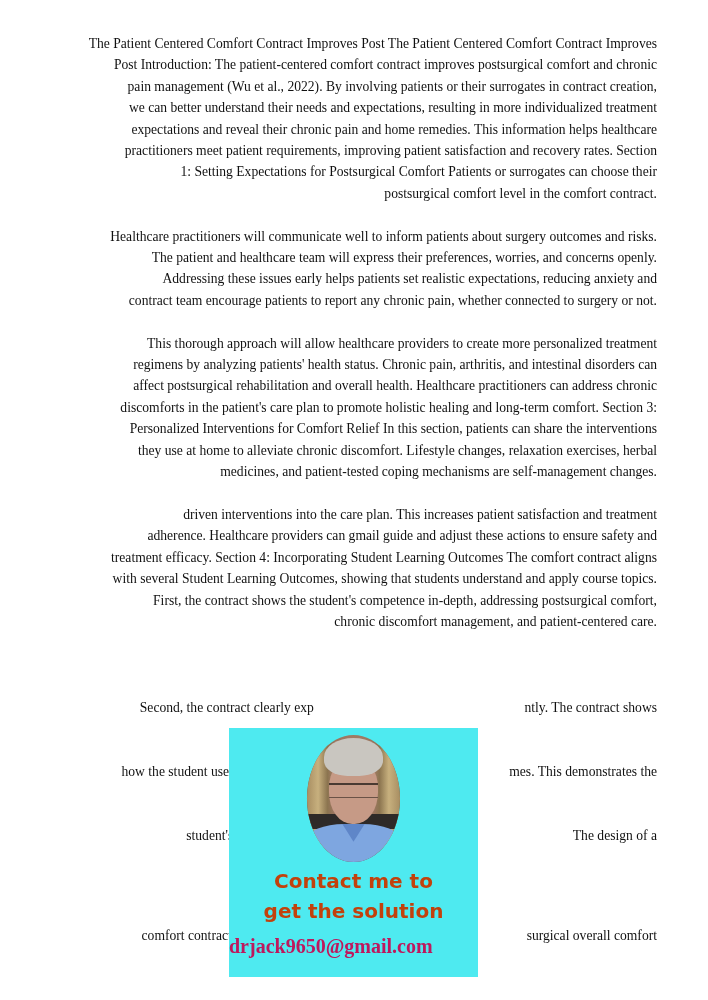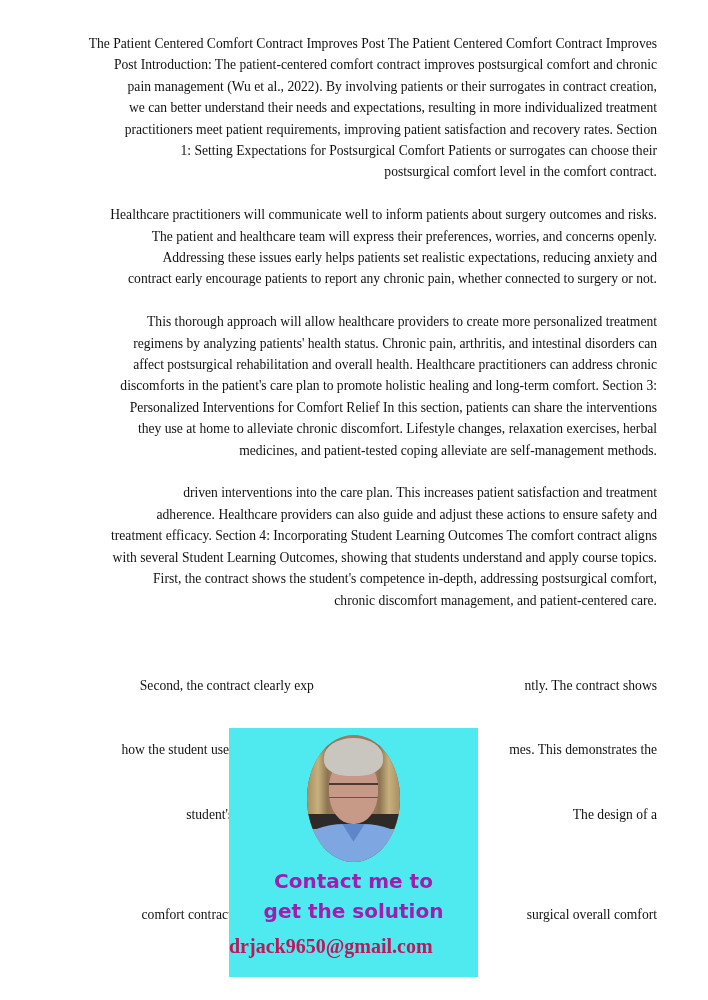--- a/index.html
+++ b/index.html
@@ -48,61 +48,62 @@
       border-radius: 40% 40% 0 0;
     }
     .portrait .collar {
       position: absolute; left: 38%; top: 70%; width: 24%; height: 14%;
       background: #5f86c8;
       clip-path: polygon(0 0, 50% 100%, 100% 0);
     }
     .cta {
       position: absolute; left: 0; width: 100%; text-align: center;
       font-family: "DejaVu Sans", "Liberation Sans", sans-serif;
-      font-weight: bold; color: #a21caf; font-size: 20px; line-height: 30px;
+      font-weight: bold; color: #c2410c; font-size: 20px; line-height: 30px;
     }
     .cta1 { top: 138px; }
     .cta2 { top: 168px; }
     .email {
       position: absolute; left: 0; top: 204px; width: 100%; text-align: left;
       font-family: "Liberation Serif", "DejaVu Serif", serif;
       font-weight: bold; font-size: 20px; line-height: 28px; color: #be185d;
     }
   </style>
 </head>
 <body>
 
 <div class="page">
   <p class="para">
     <span class="line">The Patient Centered Comfort Contract Improves Post The Patient Centered Comfort Contract Improves</span>
     <span class="line">Post Introduction: The patient-centered comfort contract improves postsurgical comfort and chronic</span>
     <span class="line">pain management (Wu et al., 2022). By involving patients or their surrogates in contract creation,</span>
     <span class="line">we can better understand their needs and expectations, resulting in more individualized treatment</span>
+    <span class="line">expectations and reveal their chronic pain and home remedies. This information helps healthcare</span>
     <span class="line">practitioners meet patient requirements, improving patient satisfaction and recovery rates. Section</span>
     <span class="line">1: Setting Expectations for Postsurgical Comfort Patients or surrogates can choose their</span>
     <span class="line">postsurgical comfort level in the comfort contract.</span>
   </p>
   <p class="para">
     <span class="line">Healthcare practitioners will communicate well to inform patients about surgery outcomes and risks.</span>
     <span class="line">The patient and healthcare team will express their preferences, worries, and concerns openly.</span>
     <span class="line">Addressing these issues early helps patients set realistic expectations, reducing anxiety and</span>
-    <span class="line">contract early encourage patients to report any chronic pain, whether connected to surgery or not.</span>
+    <span class="line">contract team encourage patients to report any chronic pain, whether connected to surgery or not.</span>
   </p>
   <p class="para">
     <span class="line">This thorough approach will allow healthcare providers to create more personalized treatment</span>
     <span class="line">regimens by analyzing patients' health status. Chronic pain, arthritis, and intestinal disorders can</span>
     <span class="line">affect postsurgical rehabilitation and overall health. Healthcare practitioners can address chronic</span>
     <span class="line">discomforts in the patient's care plan to promote holistic healing and long-term comfort. Section 3:</span>
     <span class="line">Personalized Interventions for Comfort Relief In this section, patients can share the interventions</span>
     <span class="line">they use at home to alleviate chronic discomfort. Lifestyle changes, relaxation exercises, herbal</span>
-    <span class="line">medicines, and patient-tested coping alleviate are self-management methods.</span>
+    <span class="line">medicines, and patient-tested coping mechanisms are self-management changes.</span>
   </p>
   <p class="para">
     <span class="line">driven interventions into the care plan. This increases patient satisfaction and treatment</span>
-    <span class="line">adherence. Healthcare providers can also guide and adjust these actions to ensure safety and</span>
+    <span class="line">adherence. Healthcare providers can gmail guide and adjust these actions to ensure safety and</span>
     <span class="line">treatment efficacy. Section 4: Incorporating Student Learning Outcomes The comfort contract aligns</span>
     <span class="line">with several Student Learning Outcomes, showing that students understand and apply course topics.</span>
     <span class="line">First, the contract shows the student's competence in-depth, addressing postsurgical comfort,</span>
     <span class="line">chronic discomfort management, and patient-centered care.</span>
   </p>
   <p class="para" style="white-space:pre;">
     <span class="line" style="white-space:pre;">Second, the contract clearly exp                                                              ntly. The contract shows</span>
     <span class="line" style="white-space:pre;">how the student used weekly rea                                                              mes. This demonstrates the</span>
     <span class="line" style="white-space:pre;">student's critical thinking and ap                                                              The design of a</span>
     <span class="line" style="white-space:pre;margin-top:36px;">comfort contract represents a pa                                                              surgical overall comfort</span>

